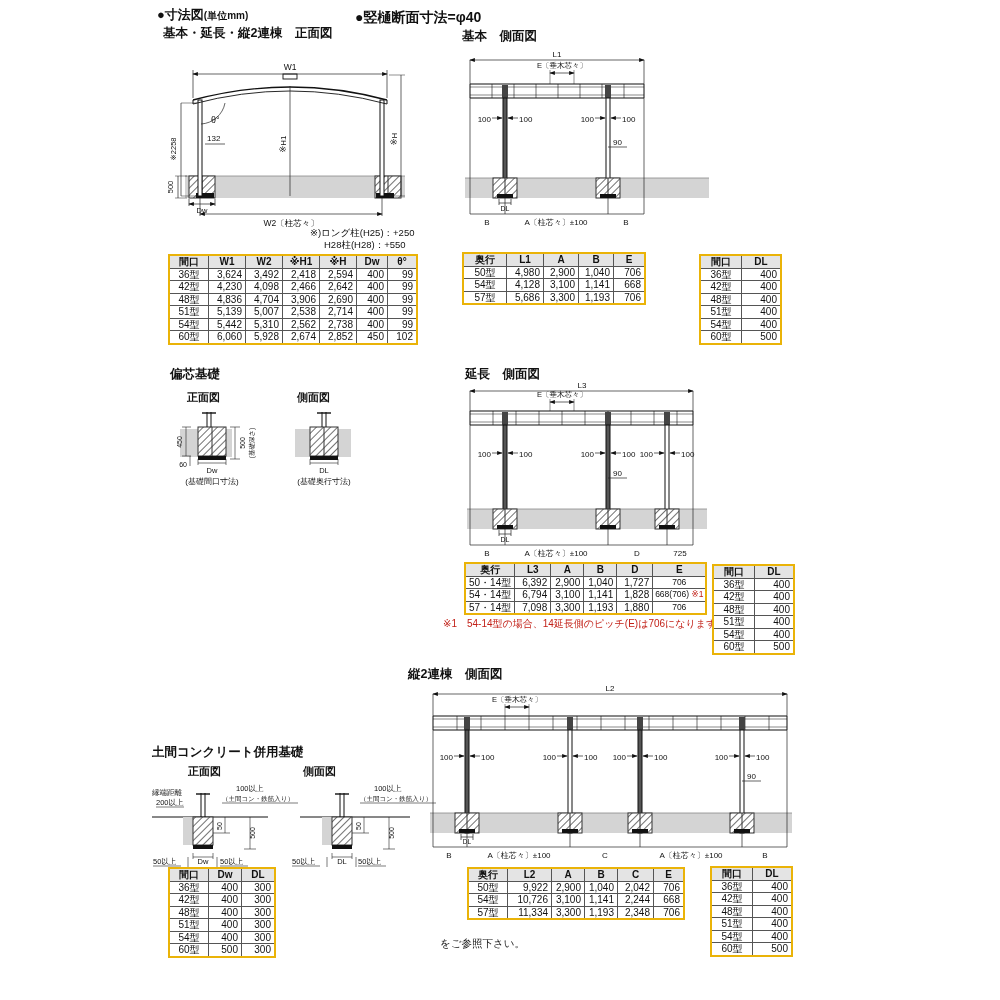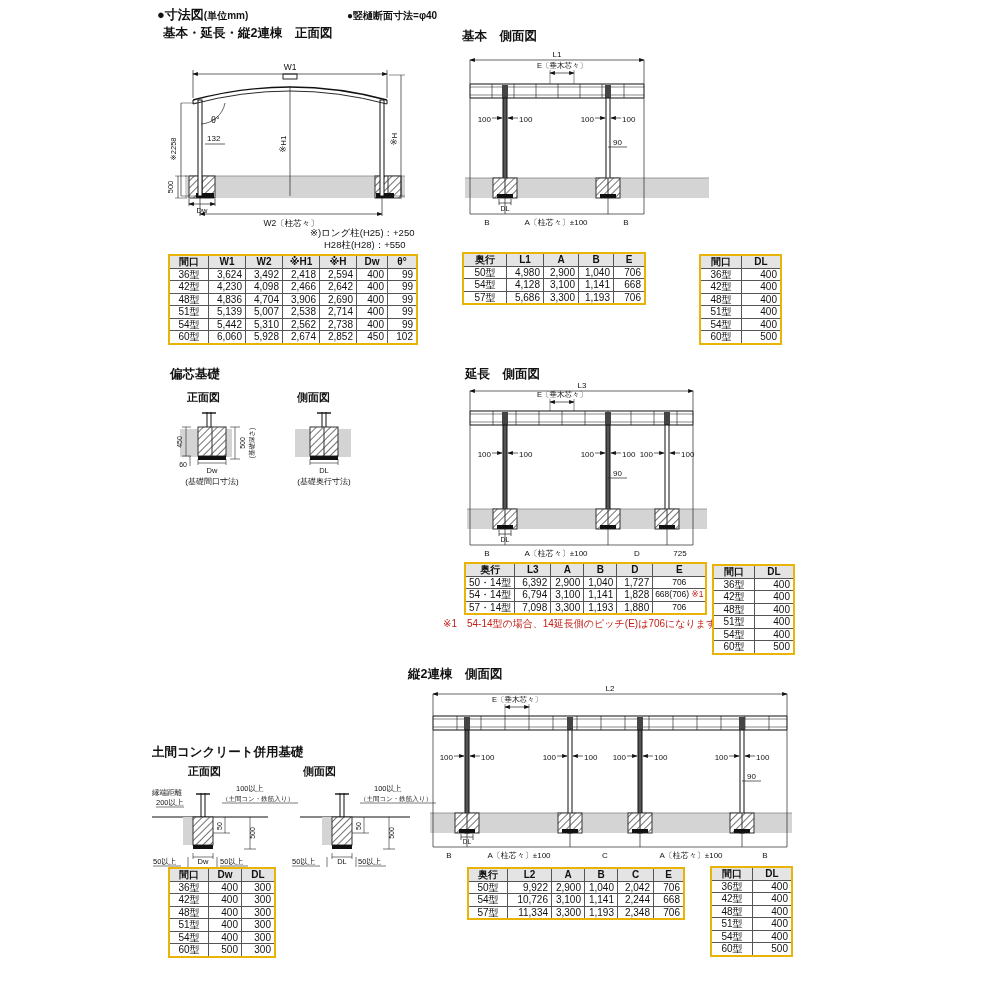--- a/index.html
+++ b/index.html
@@ -49,21 +49,21 @@
       </pattern>
       <marker id="ar" markerWidth="8" markerHeight="8" viewBox="0 0 8 8" refX="7" refY="4" orient="auto-start-reverse">
         <path d="M0,1 L8,4 L0,7 Z" fill="#111"></path>
       </marker>
     </defs>
   </svg>
 
   <div class="abs hd" style="left:157px;top:6px;font-size:13px">
     <span>●寸法図</span><span style="font-size:10px;font-weight:bold">(単位mm)</span>
   </div>
-  <div class="abs sub" style="left:347px;top:9px;font-size:10px">●竪樋断面寸法=φ40</div>
+  <div class="abs sub" style="left:355px;top:9px;font-size:14px">●竪樋断面寸法=φ40</div>
 
   <div class="abs hd" style="left:163px;top:25px">基本・延長・縦2連棟　正面図</div>
 
   <svg class="abs" style="left:165px;top:56px" width="250" height="172" viewBox="0 0 250 172">
     <rect x="20" y="120" width="220" height="22" fill="#d4d4d4"></rect>
     <line x1="20" y1="120" x2="240" y2="120" stroke="#888" stroke-width="0.8"></line>
     <g>
       <rect x="24" y="120" width="26" height="22" fill="url(#hatch)" stroke="#333"></rect>
       <line x1="37" y1="120" x2="37" y2="142" stroke="#333"></line>
       <rect x="210" y="120" width="26" height="22" fill="url(#hatch)" stroke="#333"></rect>
@@ -754,15 +754,16 @@
         </tr>
         <tr>
           <td>60型</td>
           <td>500</td>
           <td>300</td>
         </tr>
       </tbody>
     </table>
 
   <div class="abs note" style="left:430px;top:936px">
+    <div style="padding-left:10px">をご参照下さい。</div>
   </div>
 
 </div>
 
 </body></html>

